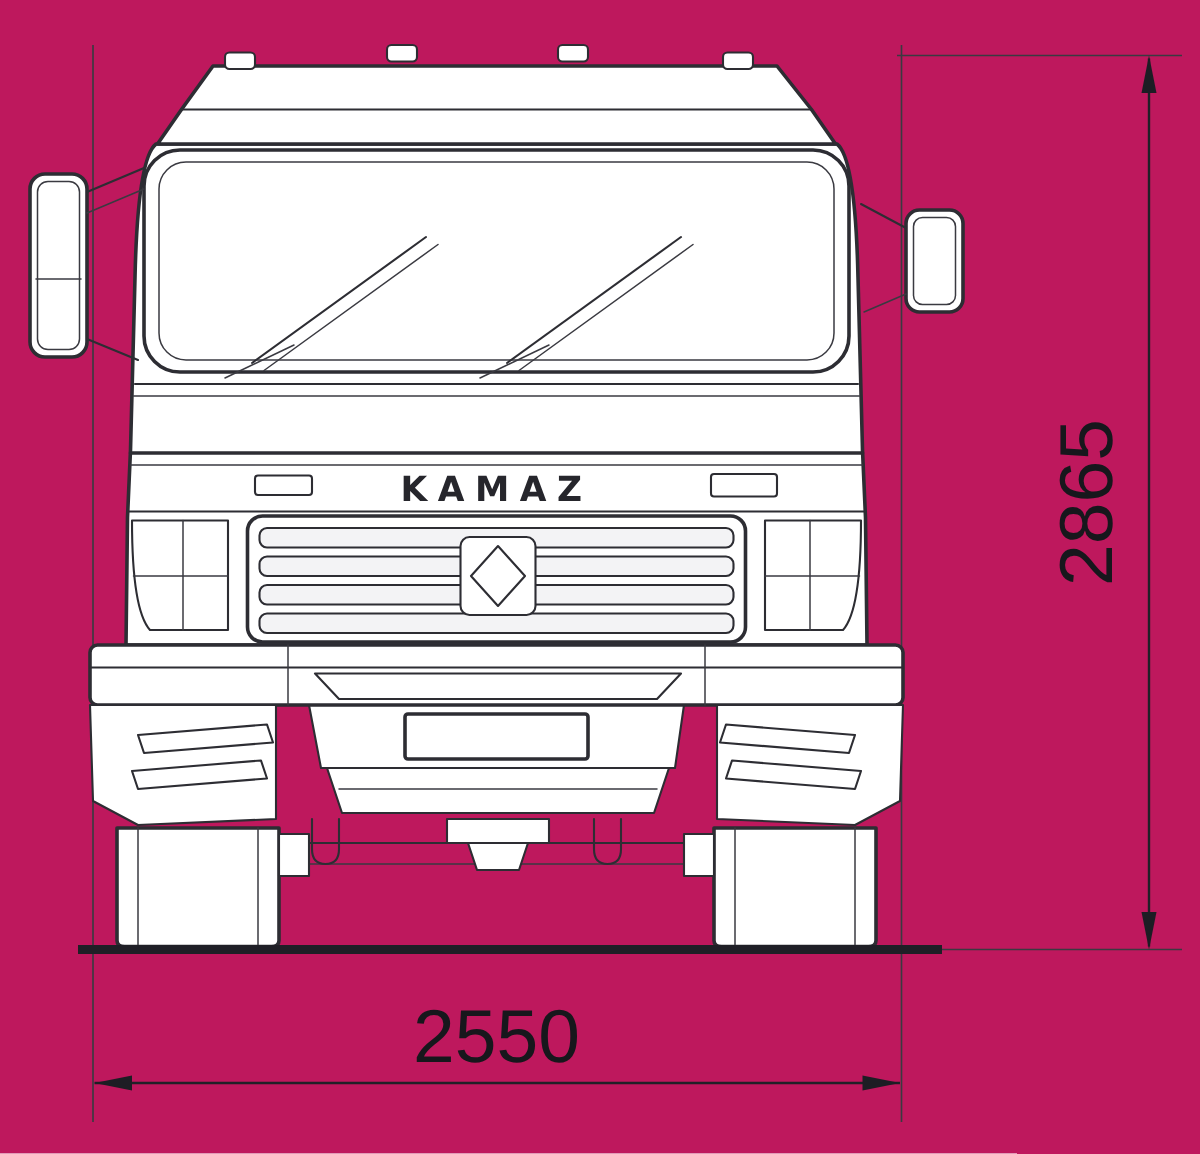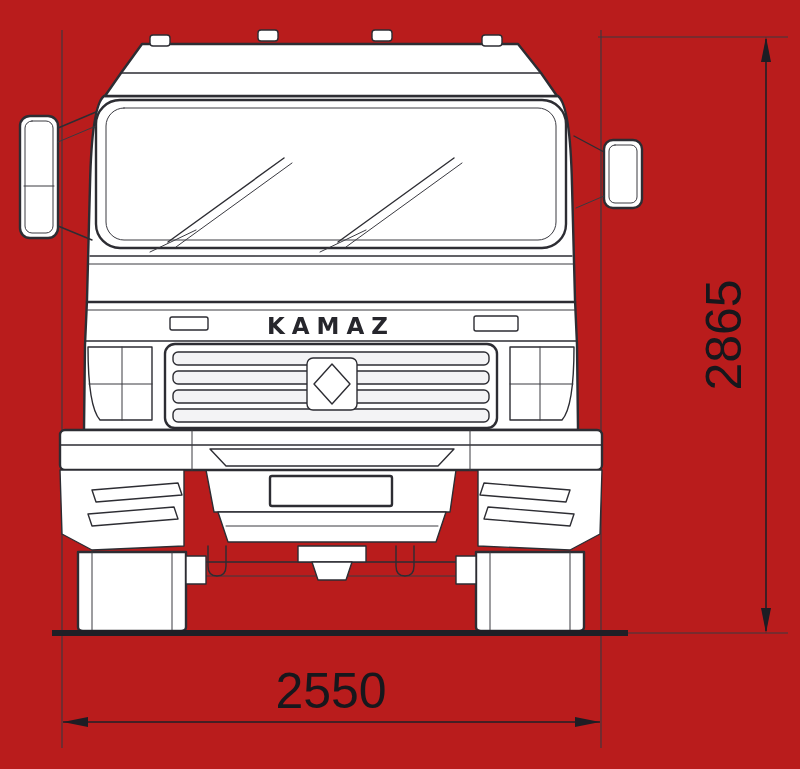--- a/index.html
+++ b/index.html
@@ -1,16 +1,16 @@
 <!DOCTYPE html>
 <html><head>
 <meta charset="utf-8">
 <style>
   html,body{margin:0;padding:0;background:#ffffff;}
-  .frame{position:relative;width:800px;height:769px;background:#b91c1c;overflow:hidden;
+  .frame{position:relative;width:800px;height:769px;background:#be185d;overflow:hidden;
          font-family:"Liberation Sans",sans-serif;}
   svg{position:absolute;left:0;top:0;}
 
   
   .o2 {fill:none;stroke:#2d2d33;stroke-width:2.4;stroke-linejoin:round;stroke-linecap:round;}
   .o1 {fill:none;stroke:#2d2d33;stroke-width:1.4;stroke-linejoin:round;stroke-linecap:round;}
   .o1t{fill:none;stroke:#3a3a41;stroke-width:1;stroke-linejoin:round;stroke-linecap:round;}
   .w  {fill:#ffffff;}
   .slat{fill:#f3f3f5;}
   .ground{stroke:#1f1f26;stroke-width:6;}

